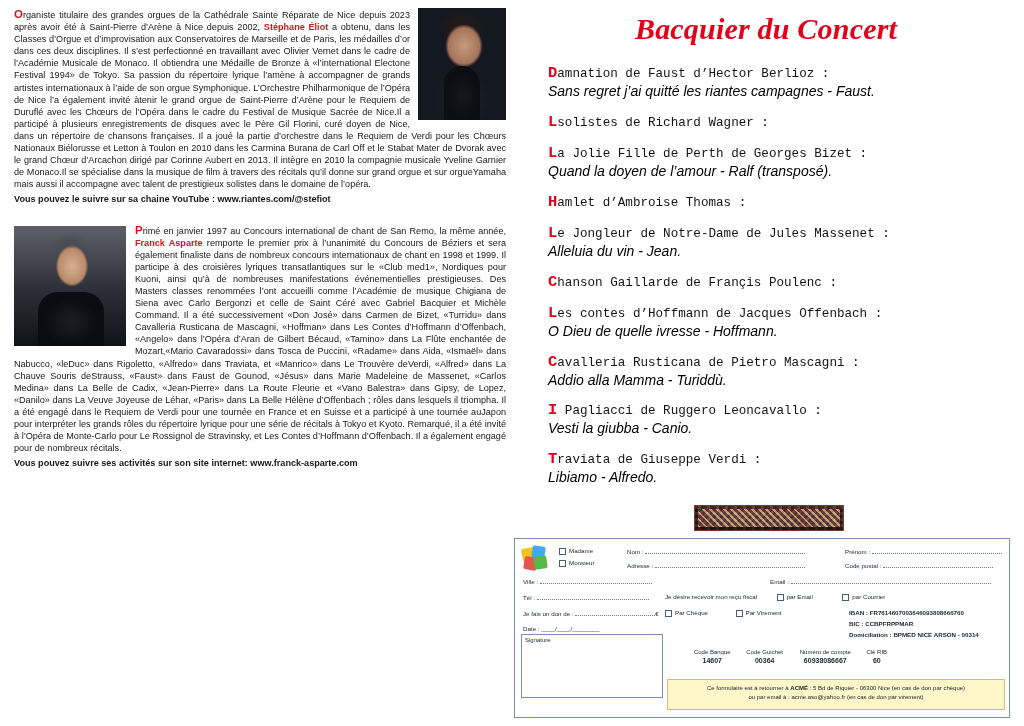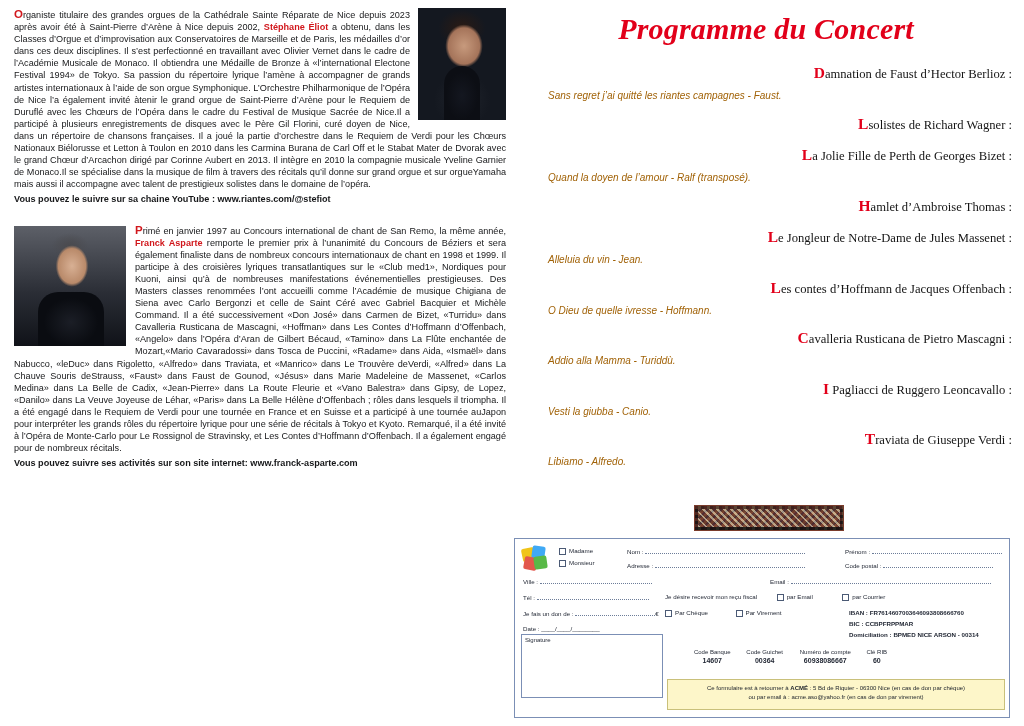--- a/index.html
+++ b/index.html
@@ -221,33 +221,32 @@
     margin: 0;
     padding: 0 0 0 28px;
     list-style: none;
   }
   .prog-item {
     margin-bottom: 13.5px;
   }
   .prog-line1 {
     font-size: 12.6px;
     color: #141414;
-    font-family: Liberation Serif, serif;
-    text-align: right;
+    font-family: Liberation Mono, monospace;
   }
   .prog-line1 .cap {
     color: #e2001a;
     font-size: 15.5px;
     font-weight: bold;
   }
   .prog-line2 {
-    font-size: 10px;
+    font-size: 14px;
     font-style: italic;
-    color: #a16207;
-    margin-top: 8px;
+    color: #000000;
+    margin-top: 1px;
   }
 
   
   .ornament {
     position: absolute;
     left: 694px;
     top: 505px;
     width: 150px;
     height: 26px;
     background:
@@ -290,21 +289,21 @@
           </div>
       </div>
       <div class="bio-text">
         <span class="dropcap">P</span><span>rimé en janvier 1997 au Concours international de chant de San Remo, la même année, </span><span class="name">Franck Asparte</span><span> remporte le premier prix à l’unanimité du Concours de Béziers et sera également finaliste dans de nombreux concours internationaux de chant en 1998 et 1999. Il participe à des croisières lyriques transatlantiques sur le «Club med1», Nordiques pour Kuoni, ainsi qu’à de nombreuses manifestations événementielles prestigieuses. Des Masters classes renommées l’ont accueilli comme l’Académie de musique Chigiana de Siena avec Carlo Bergonzi et celle de Saint Céré avec Gabriel Bacquier et Michèle Command. Il a été successivement «Don José» dans Carmen de Bizet, «Turridu» dans Cavalleria Rusticana de Mascagni, «Hoffman» dans Les Contes d’Hoffmann d’Offenbach, «Angelo» dans l’Opéra d’Aran de Gilbert Bécaud, «Tamino» dans La Flûte enchantée de Mozart,«Mario Cavaradossi» dans Tosca de Puccini, «Radame» dans Aida, «Ismaël» dans Nabucco, «leDuc» dans Rigoletto, «Alfredo» dans Traviata, et «Manrico» dans Le Trouvère deVerdi, «Alfred» dans La Chauve Souris deStrauss, «Faust» dans Faust de Gounod, «Jésus» dans Marie Madeleine de Massenet, «Carlos Medina» dans La Belle de Cadix, «Jean-Pierre» dans La Route Fleurie et «Vano Balestra» dans Gipsy, de Lopez, «Danilo» dans La Veuve Joyeuse de Léhar, «Paris» dans La Belle Hélène d’Offenbach ; rôles dans lesquels il triompha. Il a été engagé dans le Requiem de Verdi pour une tournée en France et en Suisse et a participé à une tournée auJapon pour interpréter les grands rôles du répertoire lyrique pour une série de récitals à Tokyo et Kyoto. Remarqué, il a été invité à l’Opéra de Monte-Carlo pour Le Rossignol de Stravinsky, et Les Contes d’Hoffmann d’Offenbach. Il a également engagé pour de nombreux récitals.</span>
         <div class="bold" style="margin-top:3px">Vous pouvez suivre ses activités sur son site internet: www.franck-asparte.com</div>
       </div>
     </div>
   </div>
 
   <div class="prog">
-    <div class="prog-title">Programme du Concert</div>
+    <div class="prog-title">Bacquier du Concert</div>
     <ul class="prog-list">
 
       <li class="prog-item">
         <div class="prog-line1"><span class="cap">D</span><span>amnation de Faust d’Hector Berlioz :</span></div>
         <div class="prog-line2">Sans regret j’ai quitté les riantes campagnes - Faust.</div>
       </li>
 
       <li class="prog-item">
         <div class="prog-line1"><span class="cap">L</span><span>solistes de Richard Wagner :</span></div>
       </li>
@@ -317,20 +316,21 @@
       <li class="prog-item">
         <div class="prog-line1"><span class="cap">H</span><span>amlet d’Ambroise Thomas :</span></div>
       </li>
 
       <li class="prog-item">
         <div class="prog-line1"><span class="cap">L</span><span>e Jongleur de Notre-Dame de Jules Massenet :</span></div>
         <div class="prog-line2">Alleluia du vin - Jean.</div>
       </li>
 
       <li class="prog-item">
+        <div class="prog-line1"><span class="cap">C</span><span>hanson Gaillarde de Françis Poulenc :</span></div>
       </li>
 
       <li class="prog-item">
         <div class="prog-line1"><span class="cap">L</span><span>es contes d’Hoffmann de Jacques Offenbach :</span></div>
         <div class="prog-line2">O Dieu de quelle ivresse - Hoffmann.</div>
       </li>
 
       <li class="prog-item">
         <div class="prog-line1"><span class="cap">C</span><span>avalleria Rusticana de Pietro Mascagni :</span></div>
         <div class="prog-line2">Addio alla Mamma - Turiddù.</div>

